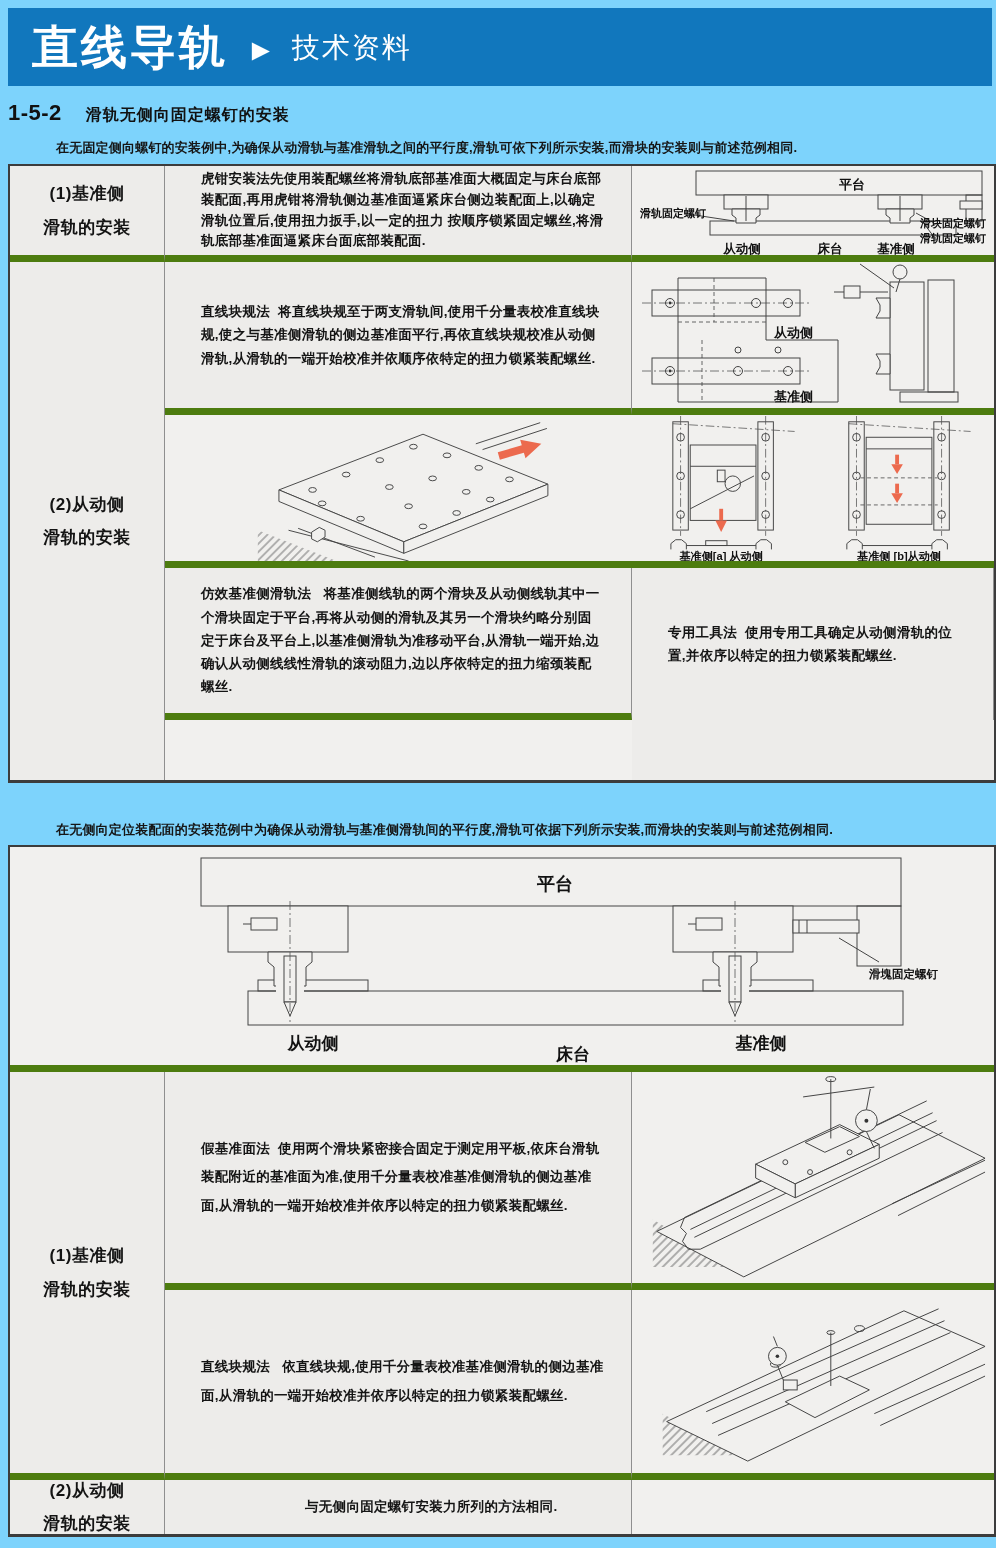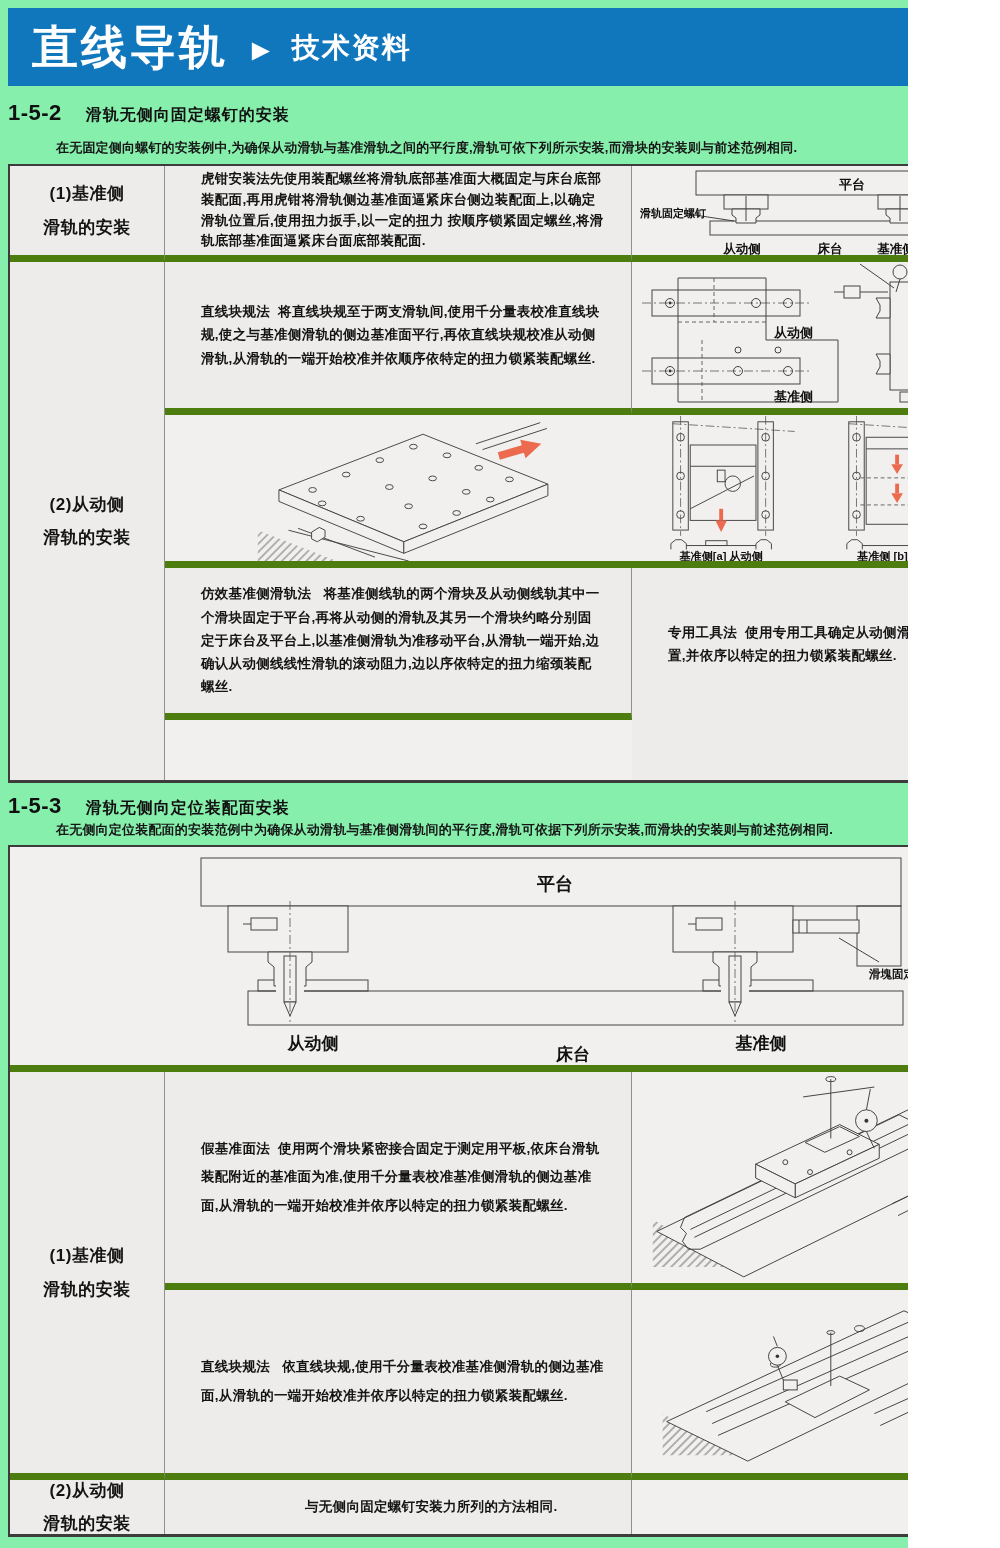--- a/index.html
+++ b/index.html
@@ -1,23 +1,23 @@
 <!DOCTYPE html>
 <html><head>
 <meta charset="utf-8">
 <style>
   html,body{margin:0;padding:0;background:#fff;}
-  .page{position:relative;width:908px;height:1548px;background:#86efac;overflow:hidden;
+  .page{position:relative;width:996px;height:1548px;background:#7dd3fc;overflow:hidden;
         font-family:"Liberation Sans","DejaVu Sans",sans-serif;color:#141414;}
   
   .hdr{position:absolute;left:8px;top:8px;width:984px;height:78px;background:#1177bd;
        display:flex;align-items:center;padding-left:24px;box-sizing:border-box;}
   .hdr .t1{color:#fff;font-size:46px;font-weight:bold;letter-spacing:3px;line-height:1;}
   .hdr .arr{color:#fff;font-size:30px;margin:6px 16px 0 18px;line-height:1;}
-  .hdr .t2{color:#fff;font-size:28px;font-weight:bold;letter-spacing:2px;margin-top:2px;line-height:1;}
+  .hdr .t2{color:#fff;font-size:28px;font-weight:normal;letter-spacing:2px;margin-top:2px;line-height:1;}
   
   .shead{position:absolute;left:8px;display:flex;align-items:baseline;font-weight:bold;color:#111;}
   .shead .num{font-size:22px;letter-spacing:0.5px;}
   .shead .ttl{font-size:16px;margin-left:24px;letter-spacing:1px;}
   .intro{position:absolute;left:56px;font-size:13px;font-weight:bold;color:#161616;letter-spacing:0.2px;}
   
   .tbl{position:absolute;left:8px;width:984px;background:#edecea;border:2px solid #3c3c3c;
        border-bottom-width:3px;display:grid;box-sizing:content-box;}
   .t1{top:164px;grid-template-columns:155px 467px 362px;grid-template-rows:96px 153px 153px 152px 60px;}
   .t2{top:845px;grid-template-columns:155px 467px 362px;grid-template-rows:225px 218px 190px 54px;}
@@ -251,24 +251,20 @@
         <line x1="226" y1="134" x2="298" y2="134" class="ln"></line>
         <text x="264" y="149" font-size="11.5" text-anchor="middle">基准侧 [b]从动侧</text>
       </svg>
     </div>
     <div class="cell txt lh2 br bb">仿效基准侧滑轨法   将基准侧线轨的两个滑块及从动侧线轨其中一个滑块固定于平台,再将从动侧的滑轨及其另一个滑块约略分别固定于床台及平台上,以基准侧滑轨为准移动平台,从滑轨一端开始,边确认从动侧线线性滑轨的滚动阻力,边以序依特定的扭力缩颈装配螺丝.</div>
 
     <div class="cell txt lh2 br">专用工具法  使用专用工具确定从动侧滑轨的位置,并依序以特定的扭力锁紧装配螺丝.</div>
     <div class="cell dia"></div>
   </div>
 
-  <div class="shead" style="top:793px;">
-    <span class="num">1-5-3</span>
-    <span class="ttl">滑轨无侧向定位装配面安装</span>
-  </div>
   <div class="intro" style="top:821px;">在无侧向定位装配面的安装范例中为确保从动滑轨与基准侧滑轨间的平行度,滑轨可依据下列所示安装,而滑块的安装则与前述范例相同.</div>
 
   <div class="tbl t2">
 
     <div class="cell dia bb" style="grid-column:1 / span 3;">
       <svg width="978" height="220" viewBox="0 0 978 220">
         <defs>
             <pattern id="p4" width="7" height="7" patternUnits="userSpaceOnUse" patternTransform="rotate(45)">
           <rect width="7" height="7" fill="#f1f0ee"></rect>
               <line x1="1" y1="0" x2="1" y2="7" stroke="#777" stroke-width="1.2"></line>

